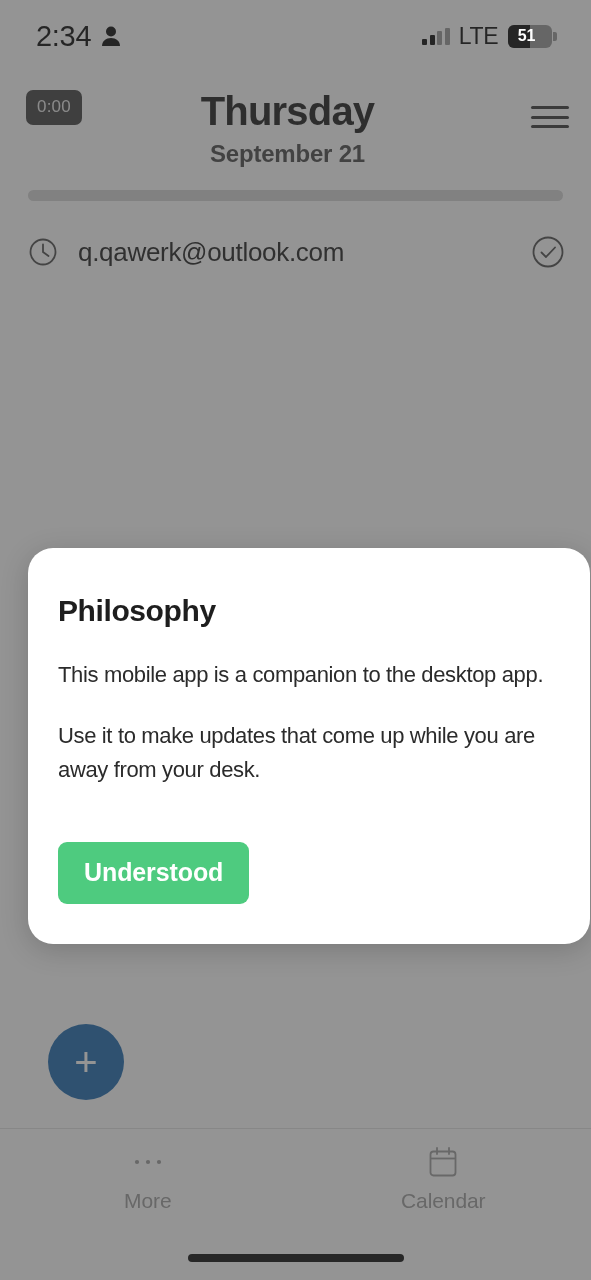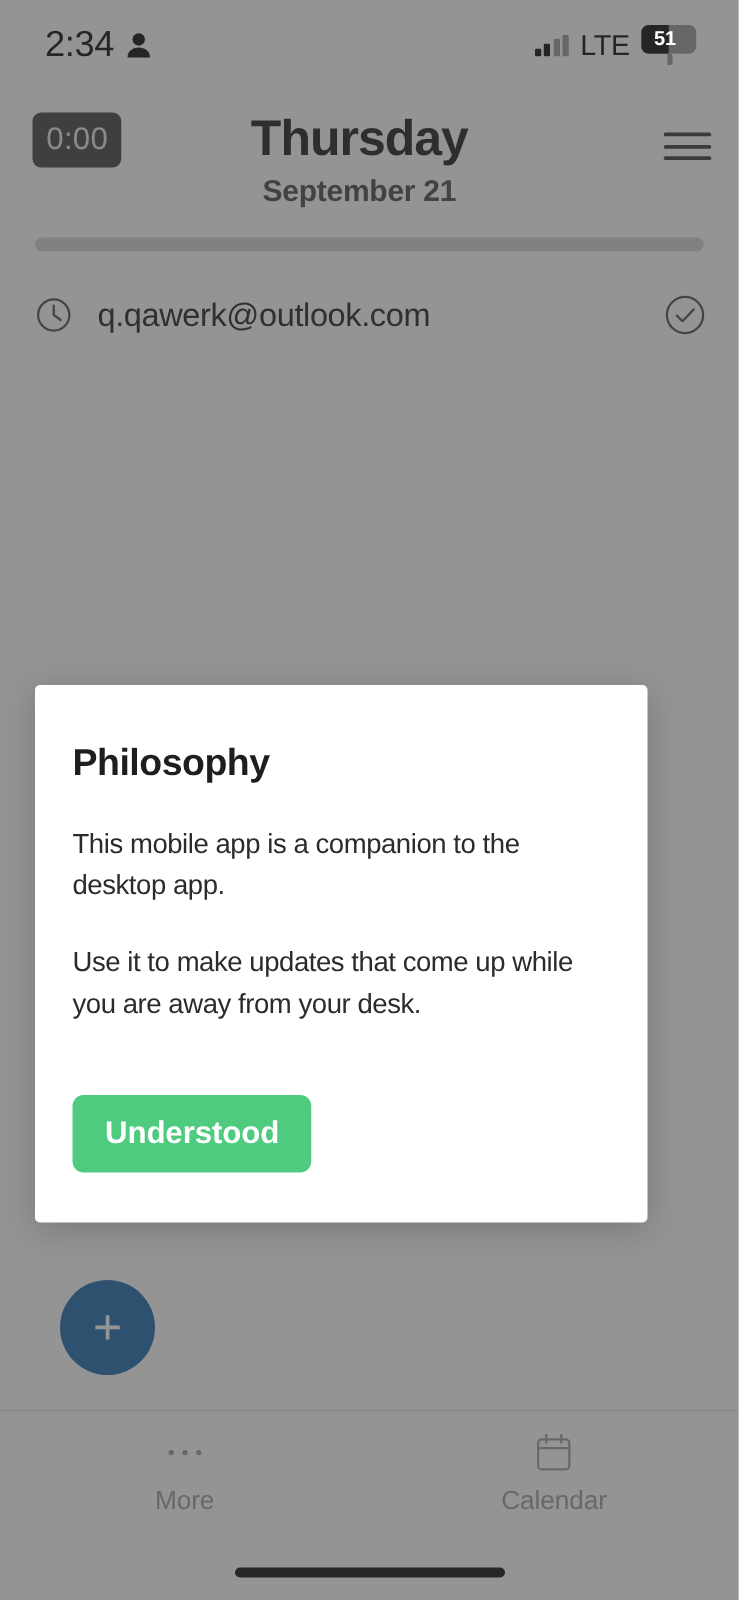--- a/index.html
+++ b/index.html
@@ -99,36 +99,36 @@
     letter-spacing: -0.2px;
     padding-right: 6px;
   }
   .battery-cap {
     width: 4px;
     height: 9px;
     background: #9a9a9a;
     border-radius: 0 2px 2px 0;
     margin-left: 1.5px;
   }
-  .battery-wrap { display: flex; align-items: center; flex-direction: column; }
+  .battery-wrap { display: flex; align-items: center; }
 
   
   #app-header {
     flex: 0 0 auto;
     padding: 18px 26px 0 26px;
     position: relative;
     min-height: 100px;
   }
   #timer-badge {
     position: absolute;
     left: 26px;
     top: 18px;
     background: #434343;
     color: #e8e8e8;
-    font-size: 25px;
+    font-size: 17px;
     font-weight: 500;
     border-radius: 7px;
     padding: 7px 11px 8px;
     letter-spacing: 0.2px;
   }
   .header-center {
     text-align: center;
     padding-right: 16px;
   }
   #header-title {
@@ -275,23 +275,23 @@
     position: absolute;
     inset: 0;
     background: rgba(60, 60, 60, 0.55);
   }
 
   
   #modal {
     position: absolute;
     left: 28px;
     top: 548px;
-    width: 490px;
+    width: 562px;
     background: #ffffff;
-    border-radius: 4px;
+    border-radius: 25px;
     padding: 46px 30px 40px 30px;
     box-shadow: 0 6px 28px rgba(0,0,0,0.18);
   }
   #modal-title {
     font-size: 30px;
     font-weight: 700;
     color: #1e1e1e;
     letter-spacing: -0.4px;
     margin-bottom: 30px;
   }

